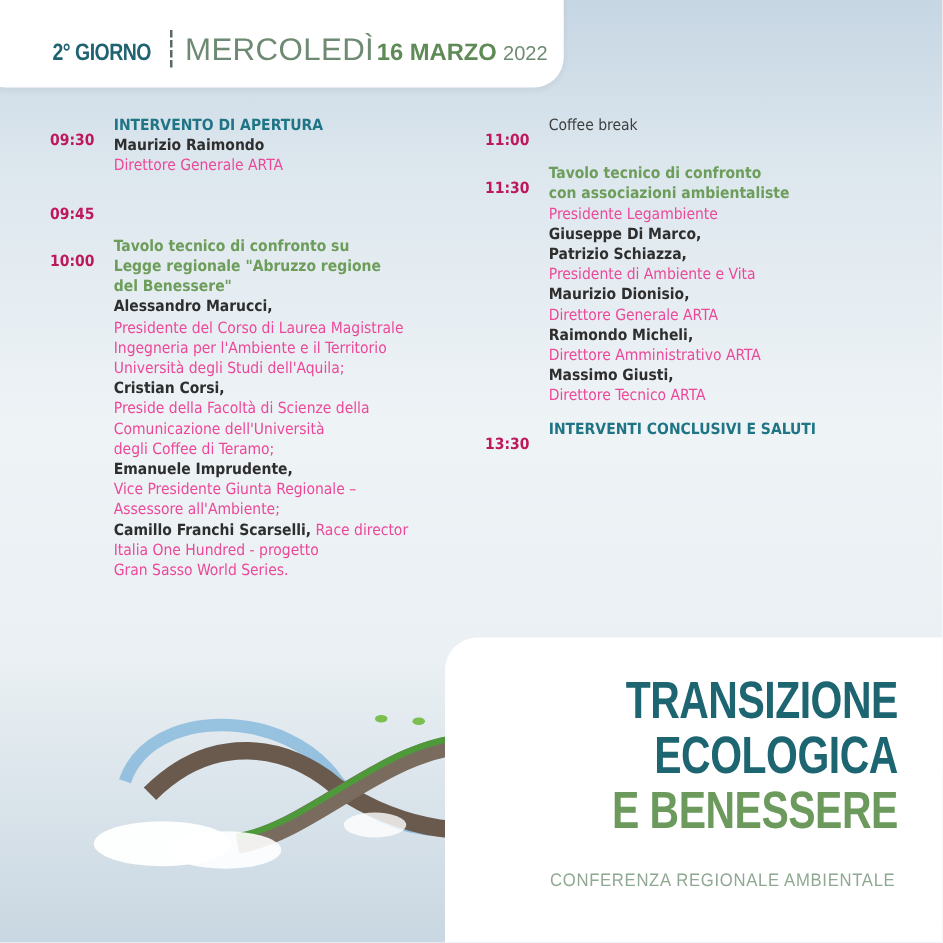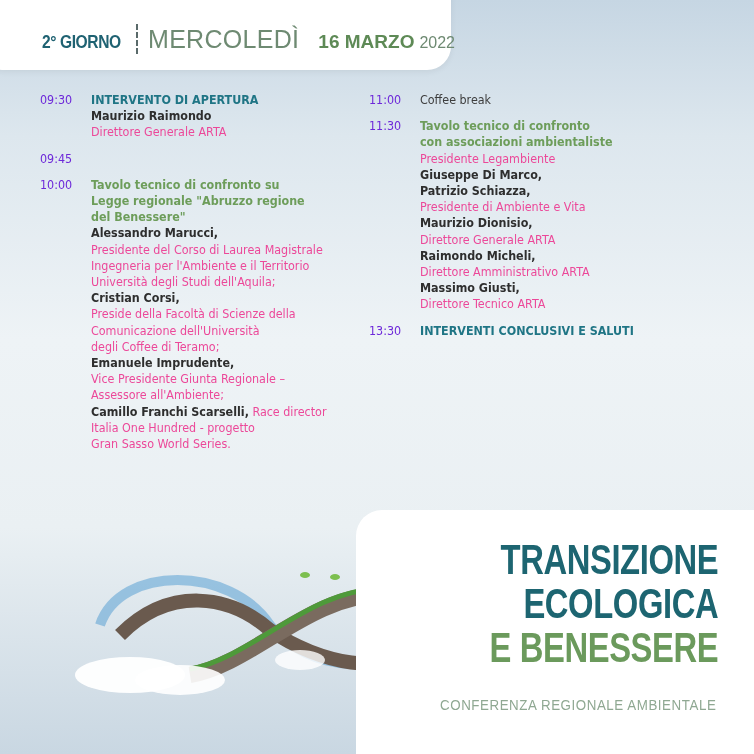--- a/index.html
+++ b/index.html
@@ -22,28 +22,28 @@
     .day {
       font-family: "Liberation Sans", sans-serif; font-weight: bold; font-size: 19px;
       color: #1f6272; letter-spacing: -0.5px; transform: scaleX(0.82); transform-origin: left;
       display: inline-block; width: 92px;
     }
     .divider {
       display: inline-block; width: 0; height: 30px; border-left: 2px dashed #5a6a6a;
       margin: 0 10px 0 2px; position: relative; top: 6px;
     }
     .date-prefix { font-size: 25px; color: #6e8a72; font-family: "Liberation Sans", sans-serif; letter-spacing: 0.3px; }
-    .date-bold { font-size: 19px; color: #5e8a56; font-weight: bold; font-family: "Liberation Sans", sans-serif; margin-left: 19px; }
+    .date-bold { font-size: 19px; color: #5e8a56; font-weight: bold; font-family: "Liberation Sans", sans-serif; margin-left: 2px; }
     .date-year { font-size: 16px; color: #6e8a72; font-family: "Liberation Sans", sans-serif; margin-left: 5px; }
 
     .col { position: absolute; top: 92px; font-size: 12.4px; line-height: 16.2px; }
     .col-left { left: 40px; width: 340px; }
-    .col-right { left: 369px; width: 330px; }
+    .col-right { left: 388px; width: 330px; }
     .item { display: flex; margin-bottom: 10px; }
-    .time { width: 51px; flex: none; font-weight: normal; color: #6d28d9; }
+    .time { width: 51px; flex: none; font-weight: bold; color: #be185d; margin-top: 12px; }
     .body { flex: 1; }
     .title-upper { color: #1f7585; font-weight: bold; }
     .title-green { color: #6d9d5a; font-weight: bold; }
     .person { color: #2e2e2e; font-weight: bold; }
     .role { color: #ec4899; }
     .plain { color: #3d3d3d; }
     .line { display: block; white-space: nowrap; }
 
     .brand-card {
       position: absolute; left: 356px; top: 510px; width: 420px; height: 260px;

